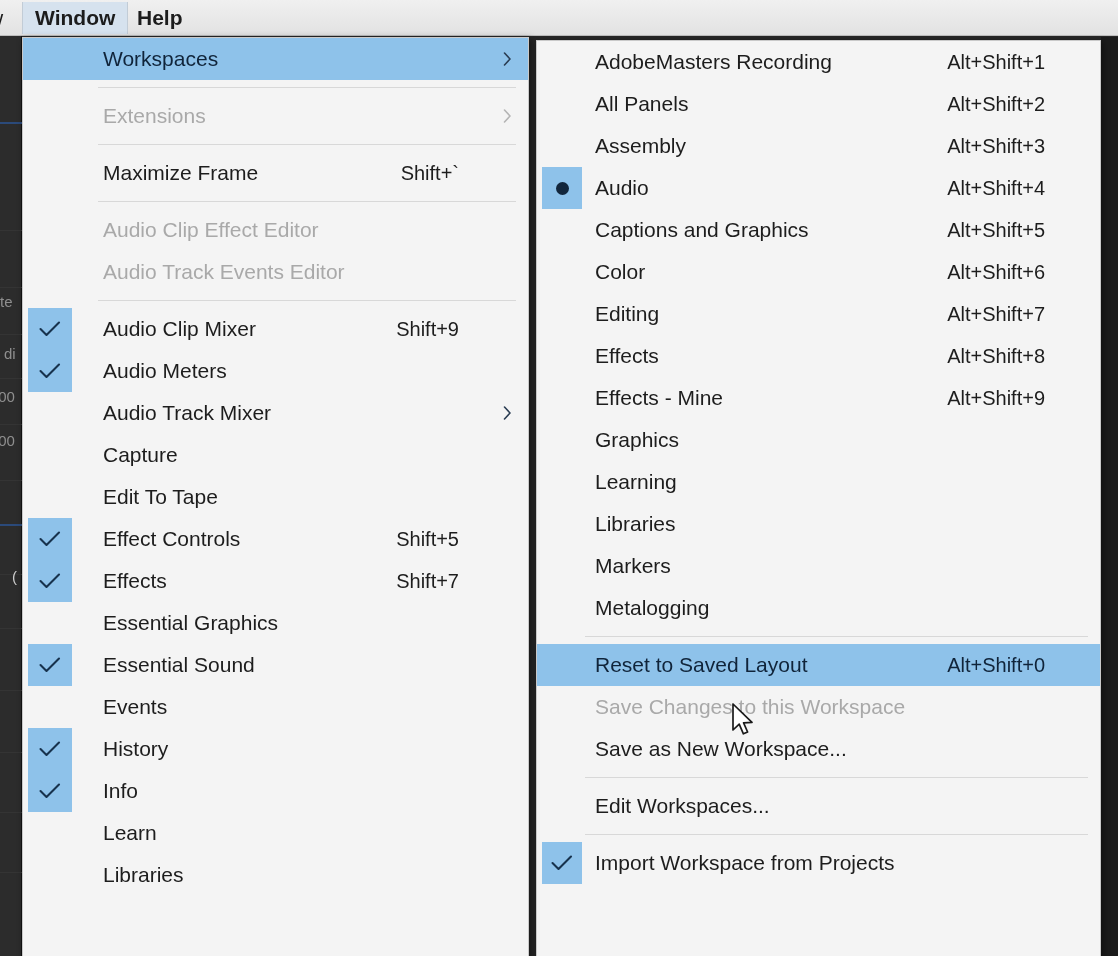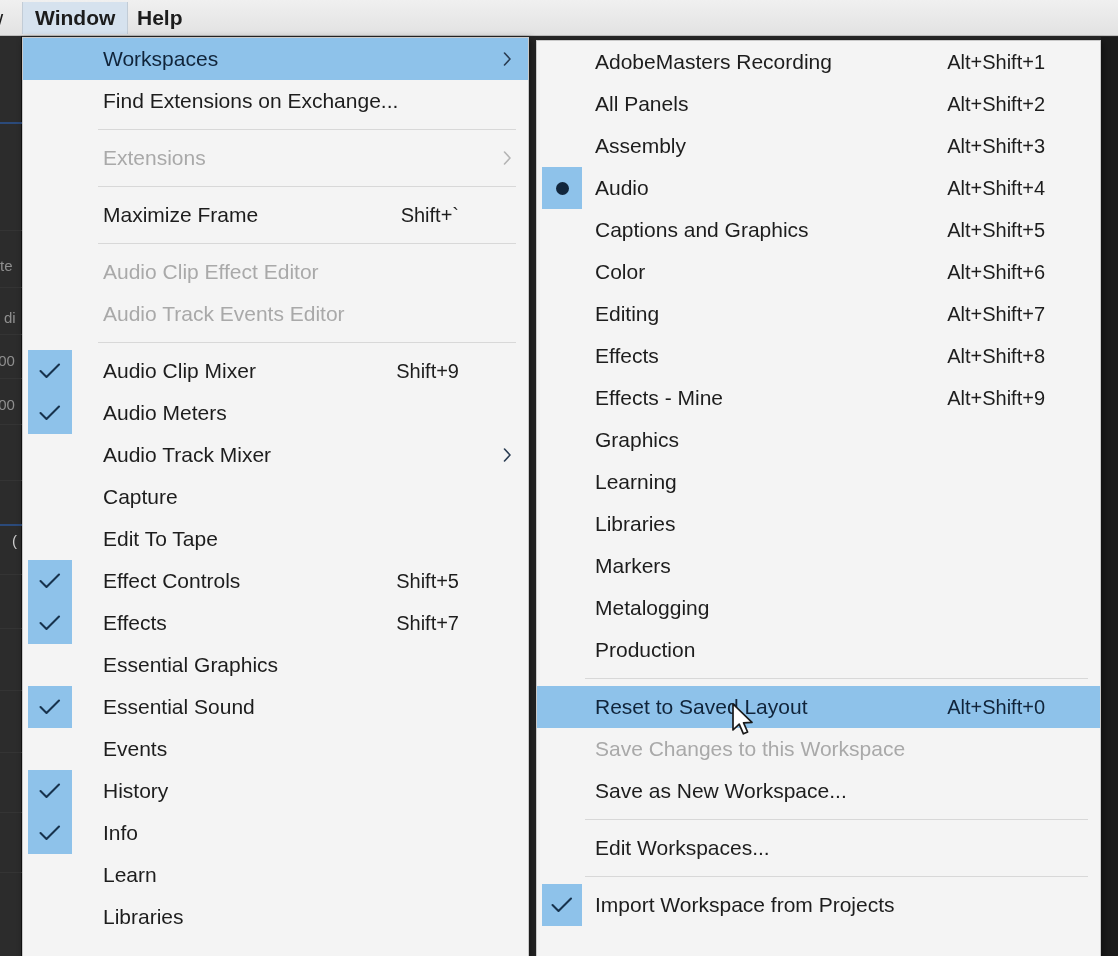--- a/index.html
+++ b/index.html
@@ -20,20 +20,21 @@
   .app-left-strip {
     position:absolute; left:0; top:32px; width:22px; bottom:0;
     background:#2c2c2c;
     border-right:1px solid #131313;
   }
   .bg-accent-line { position:absolute; background:#2b4a7a; height:2px; }
   .bg-frag {
     position:absolute; color:#8f8f8f; font-size:15px;
     font-family:"Liberation Sans", sans-serif; white-space:nowrap;
     overflow:hidden;
+    margin-top:36px;
   }
   .bg-dark-block { position:absolute; background:#1b1b1b; }
   .bg-divider-v { position:absolute; width:1px; background:#3f3f3f; }
   .bg-divider-h { position:absolute; height:1px; background:#343434; }
 
   
   .menubar {
     position:absolute; left:0; top:0; width:1118px; height:36px;
     background:linear-gradient(#f0f0f0, #e2e2e2);
     border-bottom:1px solid #bdbdbd;
@@ -162,23 +163,20 @@
 
   <div class="menu menu-primary" id="window-menu">
       <div class="mi highlight">
         <span class="label">Workspaces</span>
         <span class="arrow">
           <svg width="9" height="15" viewBox="0 0 9 15">
             <path d="M1.5,1.5 L7,7.5 L1.5,13.5" fill="none" stroke="#2a3c52" stroke-width="1.6" stroke-linecap="round" stroke-linejoin="round"></path>
           </svg>
         </span>
       </div>
-      <div class="mi">
-        <span class="label">Find Extensions on Exchange...</span>
-      </div>
       <div class="sep"></div>
       <div class="mi disabled">
         <span class="label">Extensions</span>
         <span class="arrow">
           <svg width="9" height="15" viewBox="0 0 9 15">
             <path d="M1.5,1.5 L7,7.5 L1.5,13.5" fill="none" stroke="#2a3c52" stroke-width="1.6" stroke-linecap="round" stroke-linejoin="round"></path>
           </svg>
         </span>
       </div>
       <div class="sep"></div>
@@ -329,23 +327,20 @@
       </div>
       <div class="mi">
         <span class="label">Libraries</span>
       </div>
       <div class="mi">
         <span class="label">Markers</span>
       </div>
       <div class="mi">
         <span class="label">Metalogging</span>
       </div>
-      <div class="mi">
-        <span class="label">Production</span>
-      </div>
       <div class="sep"></div>
       <div class="mi highlight">
         <span class="label">Reset to Saved Layout</span>
         <span class="accel">Alt+Shift+0</span>
       </div>
       <div class="mi disabled">
         <span class="label">Save Changes to this Workspace</span>
       </div>
       <div class="mi">
         <span class="label">Save as New Workspace...</span>

